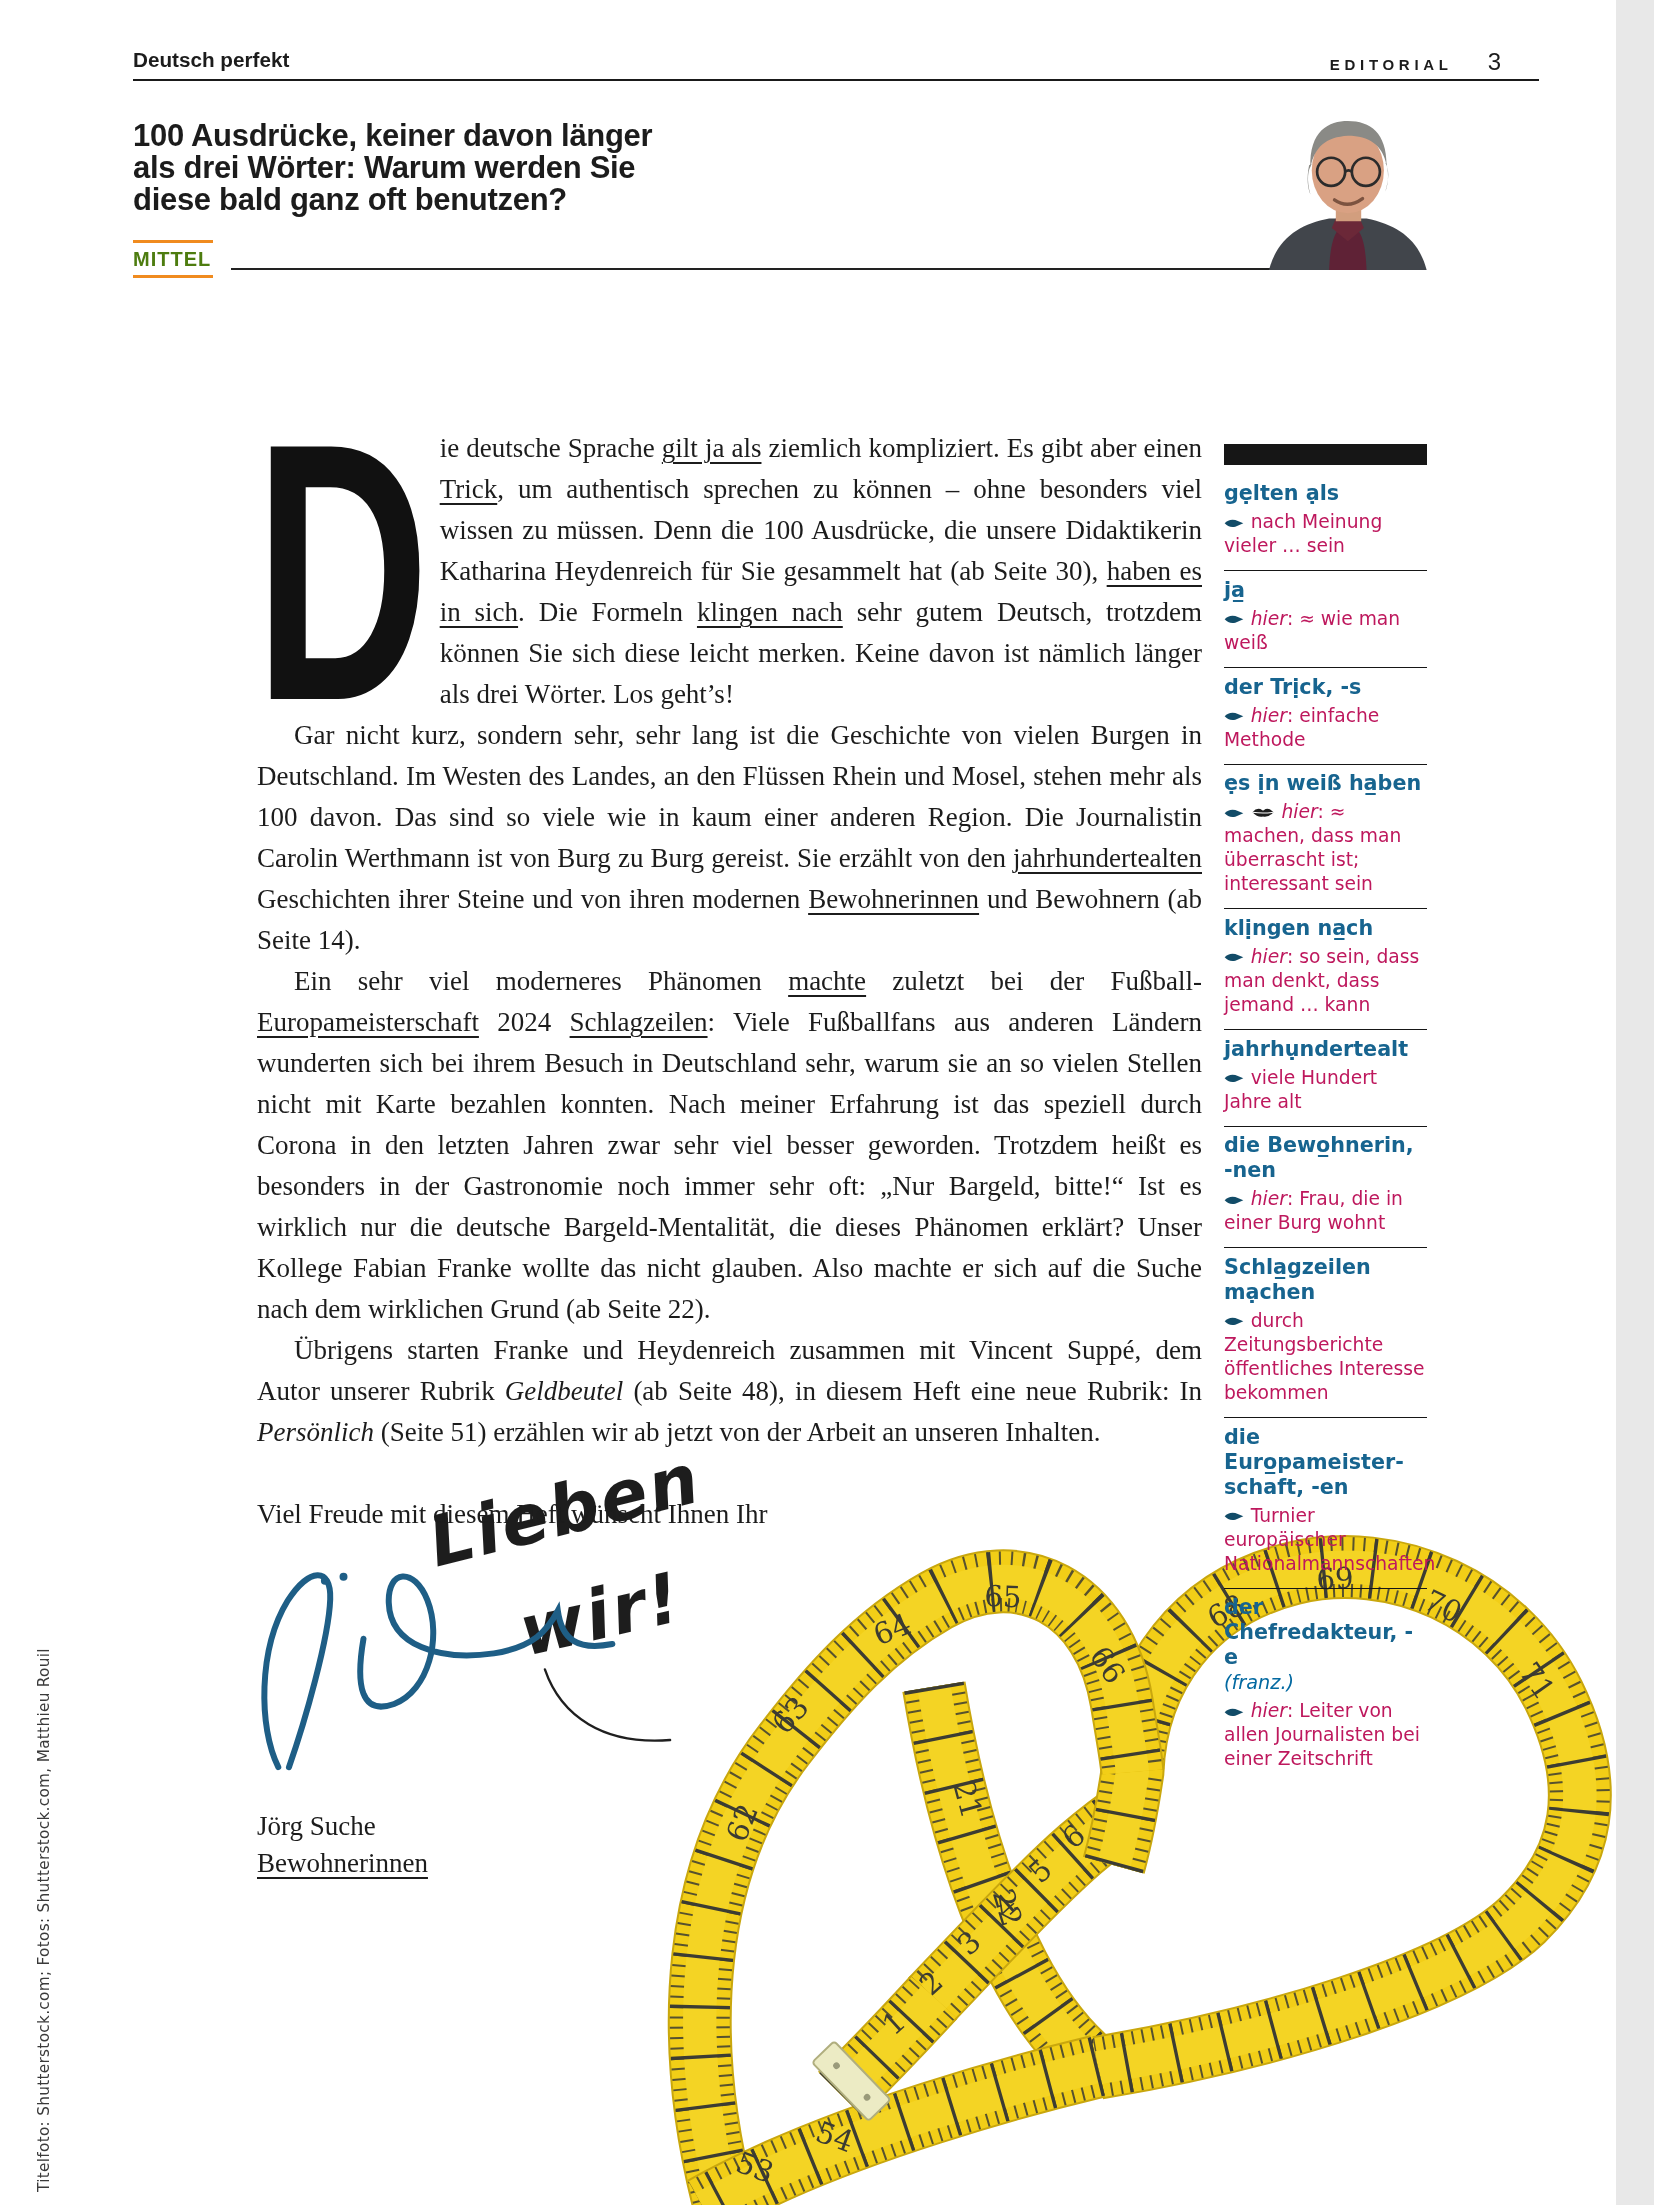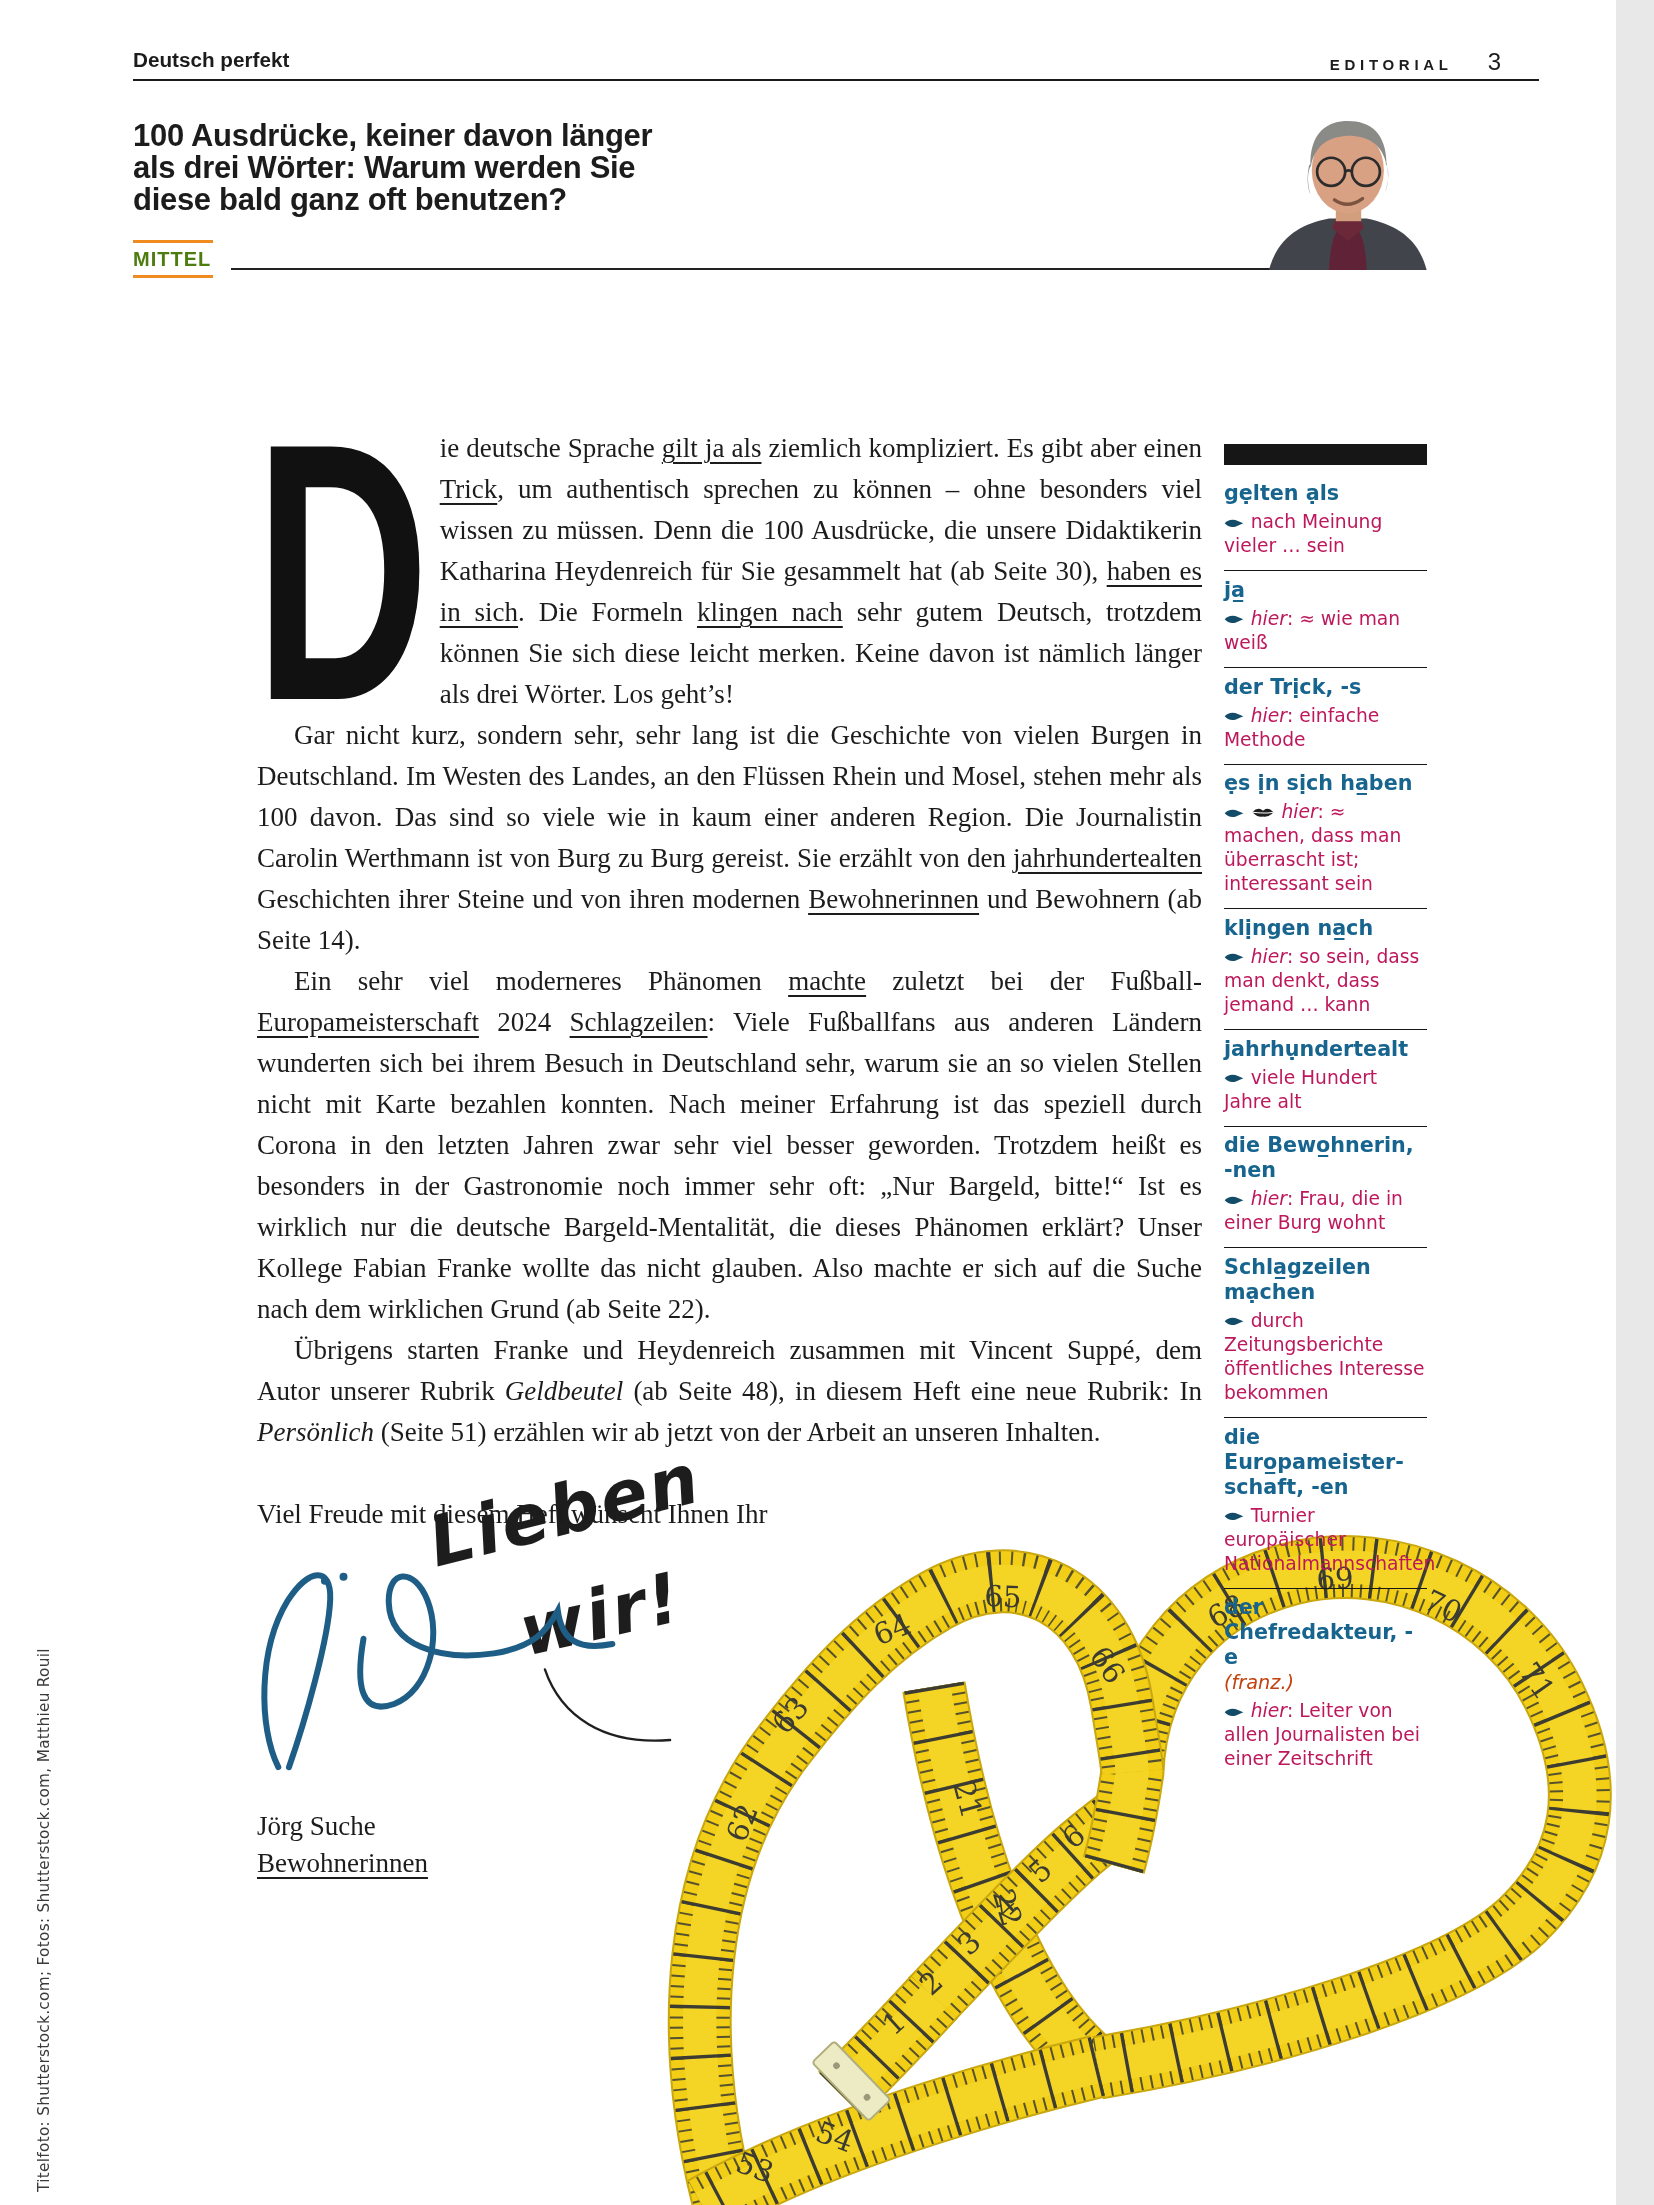--- a/index.html
+++ b/index.html
@@ -38,21 +38,21 @@
   .role{font-size:27px;line-height:37px;text-decoration:underline;
         text-decoration-thickness:1.7px;text-underline-offset:5.3px;}
 
   
   .sidebar{position:absolute;left:1224px;top:444px;width:203px;z-index:2;
            font-family:"DejaVu Sans",sans-serif;}
   .sidebar-bar{height:21.3px;background:#161616;margin-bottom:9.3px;}
   .entry{padding:6.7px 0 12px;border-bottom:1.3px solid #161616;}
   .entry:last-child{border-bottom:none;}
   .entry .head{color:#17648f;font-weight:bold;font-size:20.7px;line-height:25px;}
-  .entry .note{color:#c2410c;font-weight:normal;font-style:italic;font-size:19.3px;display:block;}
+  .entry .note{color:#0369a1;font-weight:normal;font-style:italic;font-size:19.3px;display:block;}
   .entry .def{margin-top:4px;color:#be185d;font-size:18.7px;line-height:24px;font-weight:400;}
   .entry .def i{font-style:italic;}
   svg.arrow{width:20px;height:10.7px;vertical-align:baseline;margin-right:6.7px;}
   svg.arrow path{fill:#124c68;}
   svg.lips{width:24px;height:12.7px;vertical-align:baseline;margin-right:6.7px;}
   svg.lips path{fill:#1d1d1d;}
   svg.lips .lipline{stroke:#ffffff;stroke-width:1.5;fill:none;}
 
   
   .credit{position:absolute;left:35px;top:1519px;height:673px;
@@ -147,21 +147,21 @@
               <path d="M1 8 Q7 1 17 3 L29 8 L17 13 Q7 15 1 8 Z"></path>
             </svg><i>hier</i>: ≈ wie man weiß</div>
         </div>
         <div class="entry">
           <div class="head">der Trịck, -s</div>
           <div class="def"><svg class="arrow" viewBox="0 0 30 16">
               <path d="M1 8 Q7 1 17 3 L29 8 L17 13 Q7 15 1 8 Z"></path>
             </svg><i>hier</i>: einfache Methode</div>
         </div>
         <div class="entry">
-          <div class="head">ẹs ịn sịch ha̲ben</div>
+          <div class="head">ẹs ịn weiß ha̲ben</div>
           <div class="def"><svg class="arrow" viewBox="0 0 30 16">
               <path d="M1 8 Q7 1 17 3 L29 8 L17 13 Q7 15 1 8 Z"></path>
             </svg><svg class="lips" viewBox="0 0 34 18">
               <path d="M2 9 Q9 1 16 6 Q17 7 18 6 Q25 1 32 9 Q24 17 17 15 Q10 17 2 9 Z"></path>
               <path class="lipline" d="M2 9 Q17 11 32 9"></path>
             </svg><i>hier</i>: ≈ machen, dass man überrascht ist; interessant sein</div>
         </div>
         <div class="entry">
           <div class="head">klịngen na̲ch</div>
           <div class="def"><svg class="arrow" viewBox="0 0 30 16">

